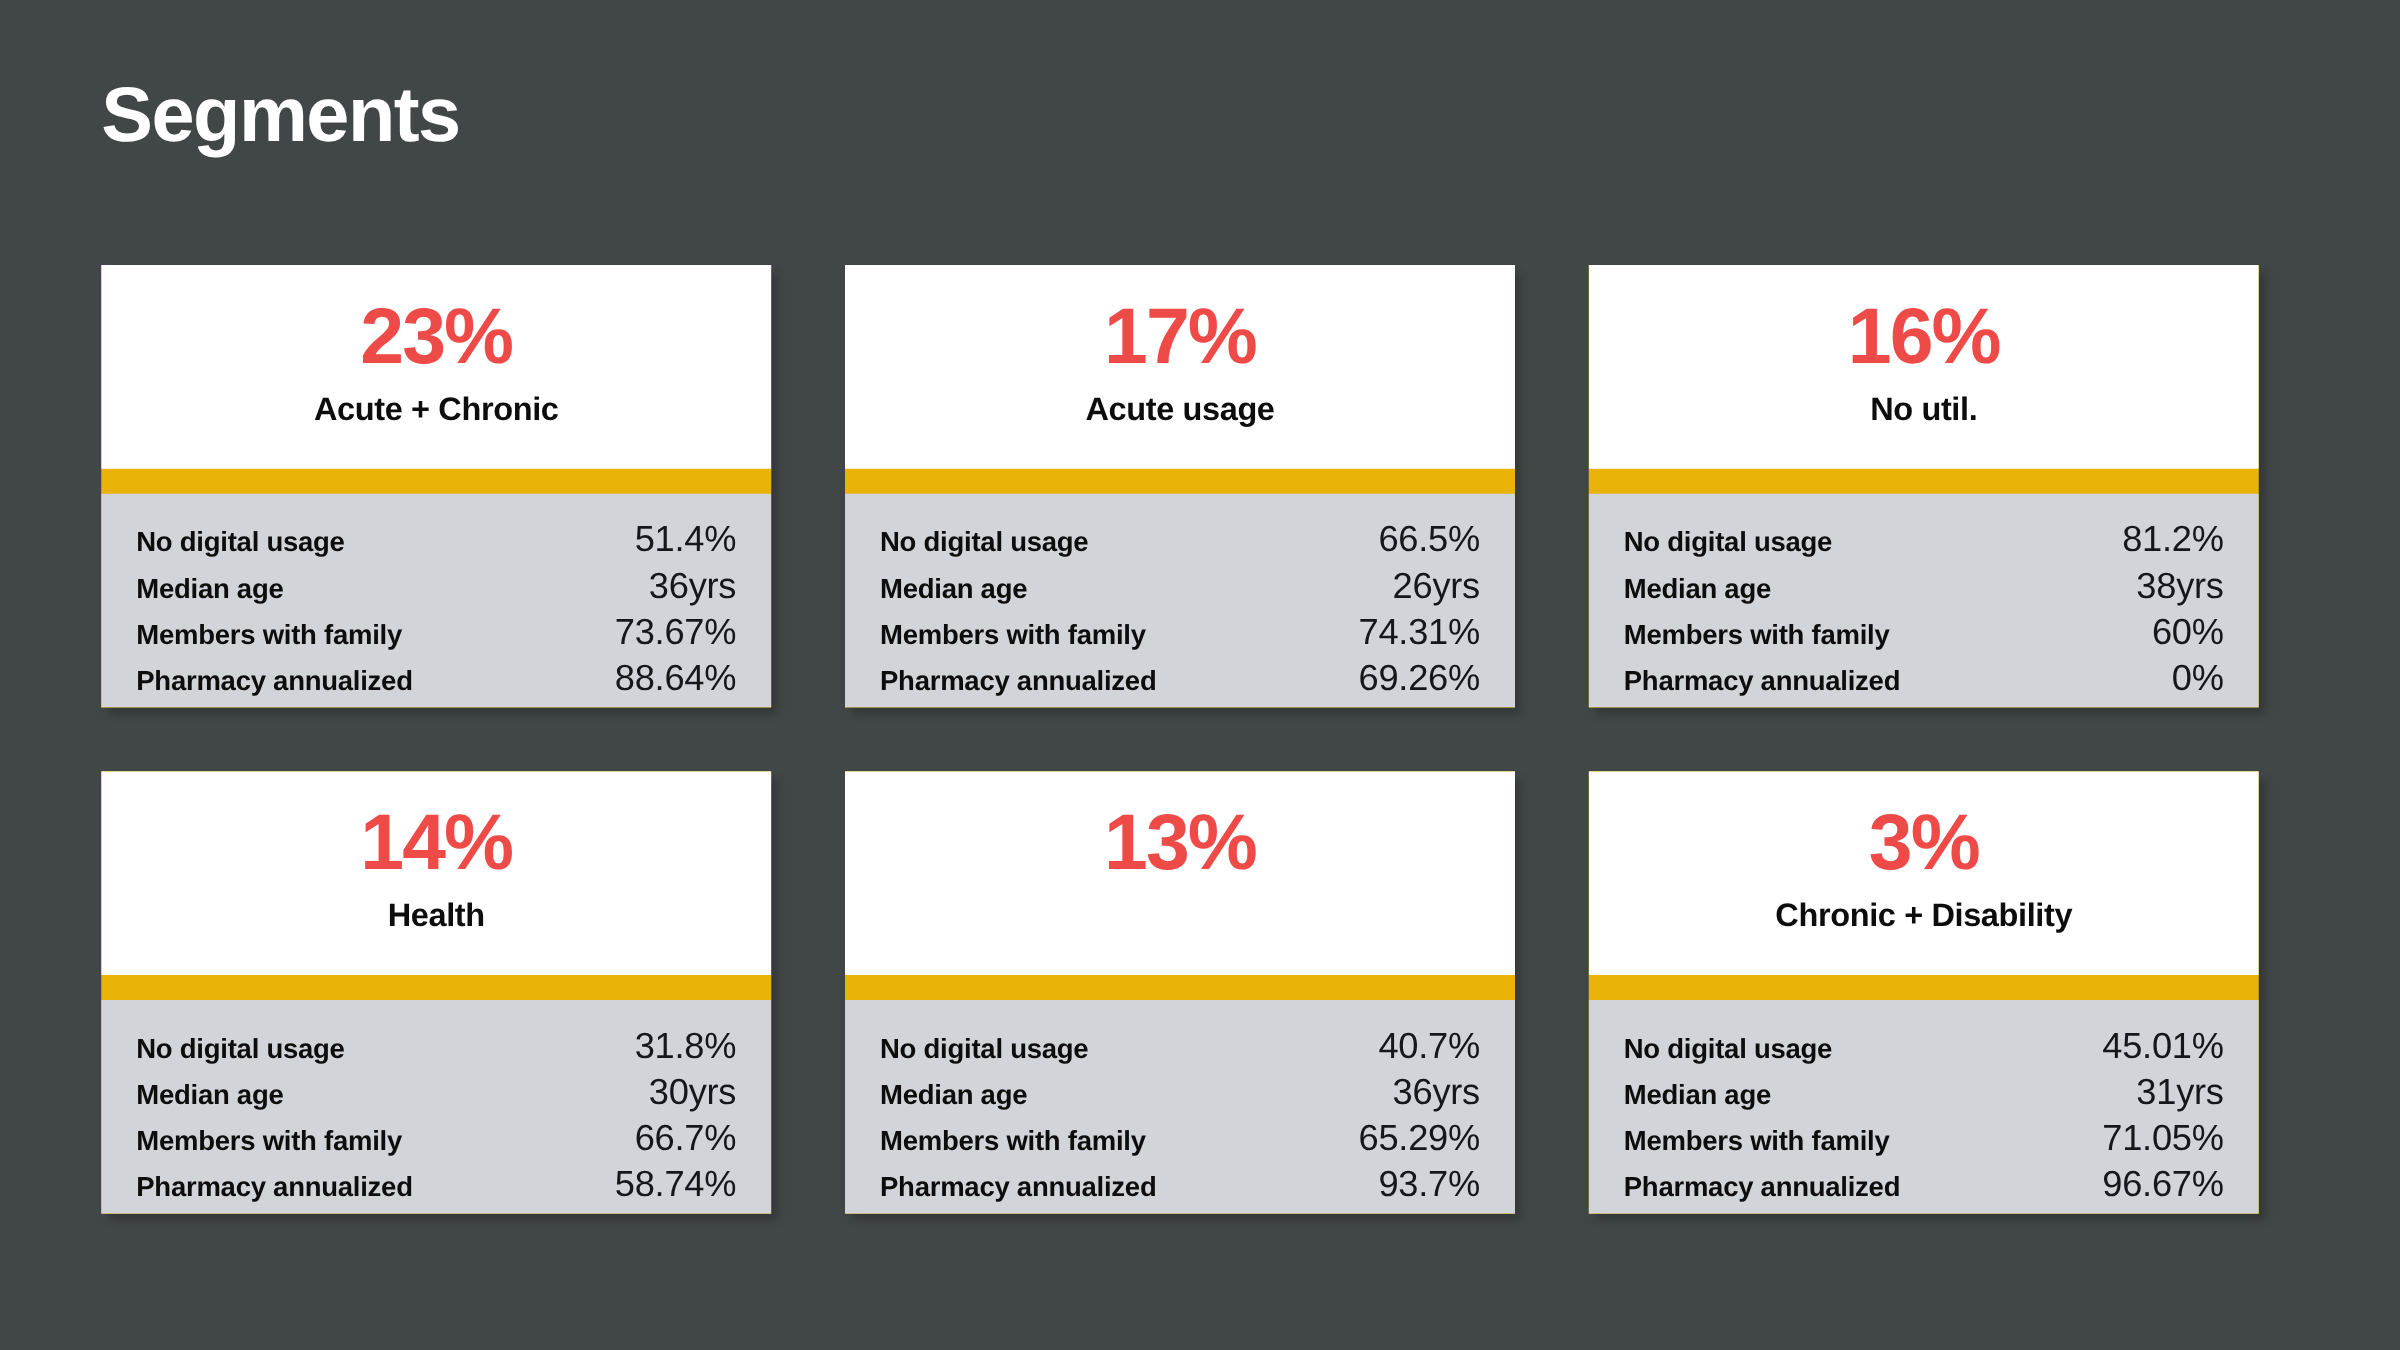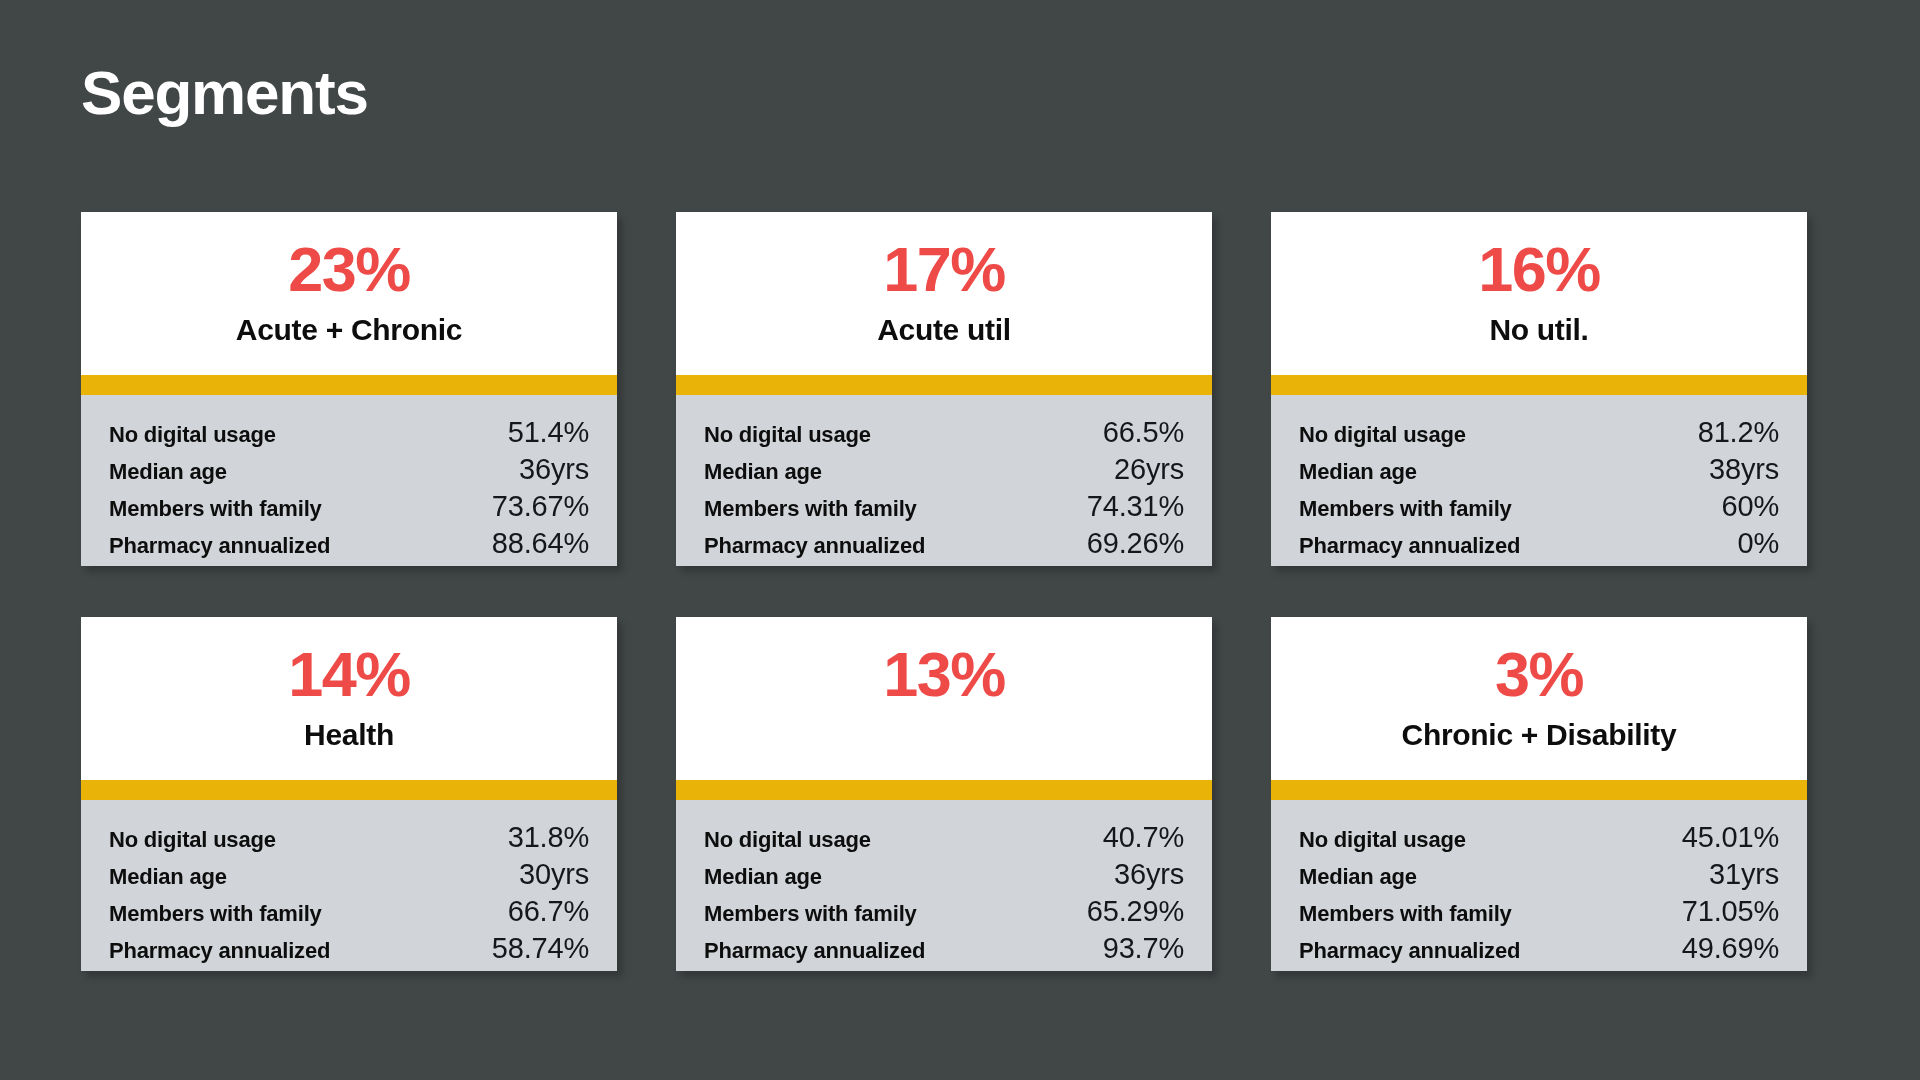--- a/index.html
+++ b/index.html
@@ -75,21 +75,21 @@
     font-size: 63px;
     font-weight: 700;
     line-height: 1.05;
     letter-spacing: -1.5px;
     color: #EE4B48;
     margin: 0;
   }
 
   .card-label {
     margin: 11px 0 0 0;
-    font-size: 30px;
+    font-size: 26px;
     font-weight: 700;
     letter-spacing: -0.3px;
     color: #0D0D0D;
     line-height: 1.1;
     text-align: center;
     padding: 0 10px;
   }
 
   .card-stats {
     flex: 1;
@@ -152,21 +152,21 @@
         <div class="stat-row">
           <span class="stat-name">Pharmacy annualized</span>
           <span class="stat-value">88.64%</span>
         </div>
       </div>
     </div>
 
     <div class="segment-card">
       <div class="card-head">
         <div class="card-percent">17%</div>
-        <div class="card-label">Acute util</div>
+        <div class="card-label">Acute usage</div>
       </div>
       <div class="card-stats">
         <div class="stat-row">
           <span class="stat-name">No digital usage</span>
           <span class="stat-value">66.5%</span>
         </div>
         <div class="stat-row">
           <span class="stat-name">Median age</span>
           <span class="stat-value">26yrs</span>
         </div>
@@ -268,19 +268,19 @@
         <div class="stat-row">
           <span class="stat-name">Median age</span>
           <span class="stat-value">31yrs</span>
         </div>
         <div class="stat-row">
           <span class="stat-name">Members with family</span>
           <span class="stat-value">71.05%</span>
         </div>
         <div class="stat-row">
           <span class="stat-name">Pharmacy annualized</span>
-          <span class="stat-value">49.69%</span>
+          <span class="stat-value">96.67%</span>
         </div>
       </div>
     </div>
 
   </div>
 </div>
 
 </body></html>

